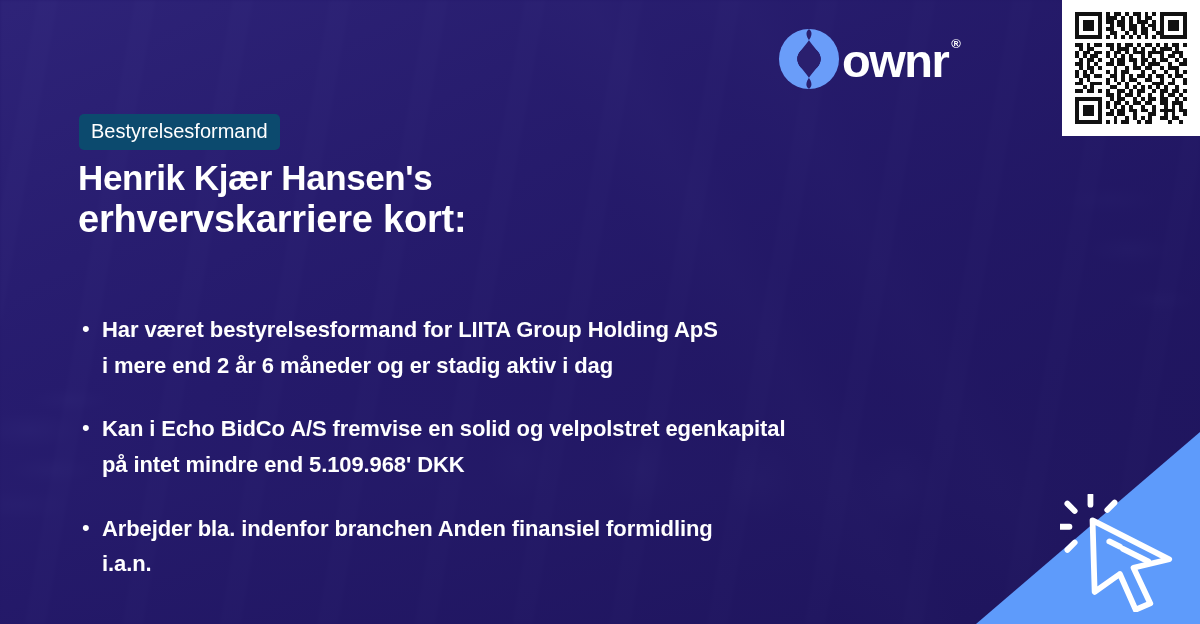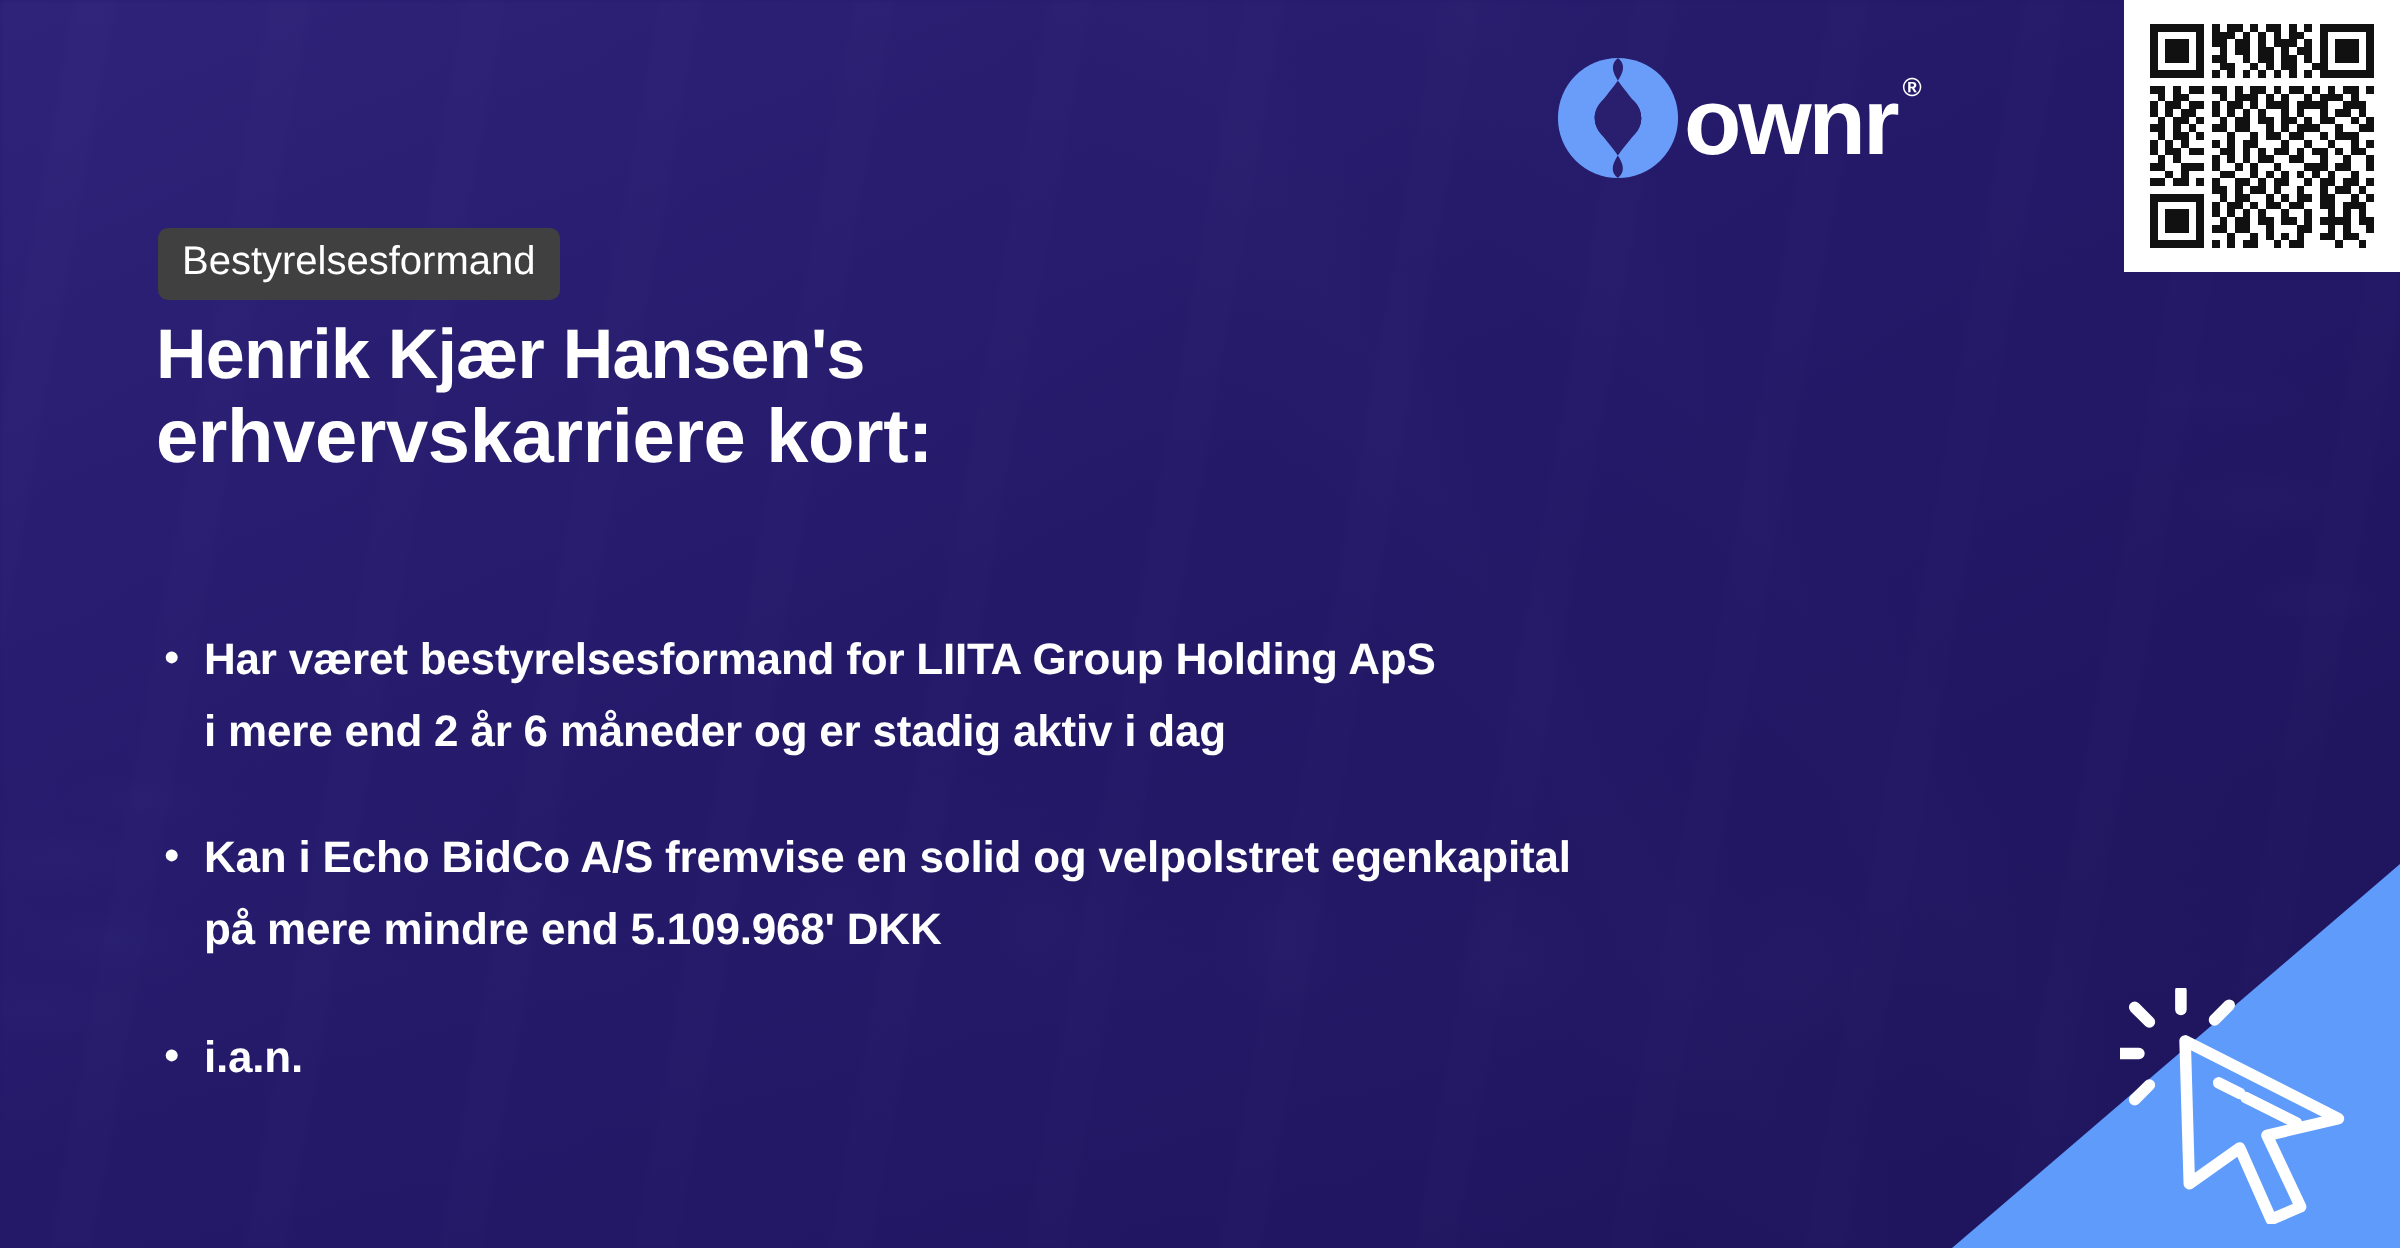--- a/index.html
+++ b/index.html
@@ -106,21 +106,21 @@
     position: relative;
     top: -16px;
     left: 1px;
   }
 
   
   .badge {
     position: absolute;
     left: 79px;
     top: 114px;
-    background: #404040;
+    background: #0c4a6e;
     color: #ffffff;
     font-size: 20px;
     line-height: 1;
     padding: 7px 12px 9px 12px;
     border-radius: 5px;
     white-space: nowrap;
   }
 
   
   .headline {
@@ -482,27 +482,28 @@
       <span class="btext">
         <span>Har været bestyrelsesformand for LIITA Group Holding ApS</span>
         <span class="r2">i mere end 2 år 6 måneder og er stadig aktiv i dag</span>
       </span>
     </div>
 
     <div class="bullet">
       <span class="dot">•</span>
       <span class="btext">
         <span>Kan i Echo BidCo A/S fremvise en solid og velpolstret egenkapital</span>
-        <span class="r2">på mere mindre end 5.109.968' DKK</span>
+        <span class="r2">på intet mindre end 5.109.968' DKK</span>
       </span>
     </div>
 
     <div class="bullet">
       <span class="dot">•</span>
       <span class="btext">
+        <span>Arbejder bla. indenfor branchen Anden finansiel formidling</span>
         <span class="r2">i.a.n.</span>
       </span>
     </div>
 
   </div>
 
   <div class="corner"></div>
   <svg class="cursor" viewBox="0 0 120 112" aria-hidden="true">
     <g fill="none" stroke="#ffffff" stroke-width="5.5" stroke-linecap="round" stroke-linejoin="round">
       <path d="M31 25 L104 62 L70 70 L86 104 L72 110 L57 76 L33 93 Z"></path>

